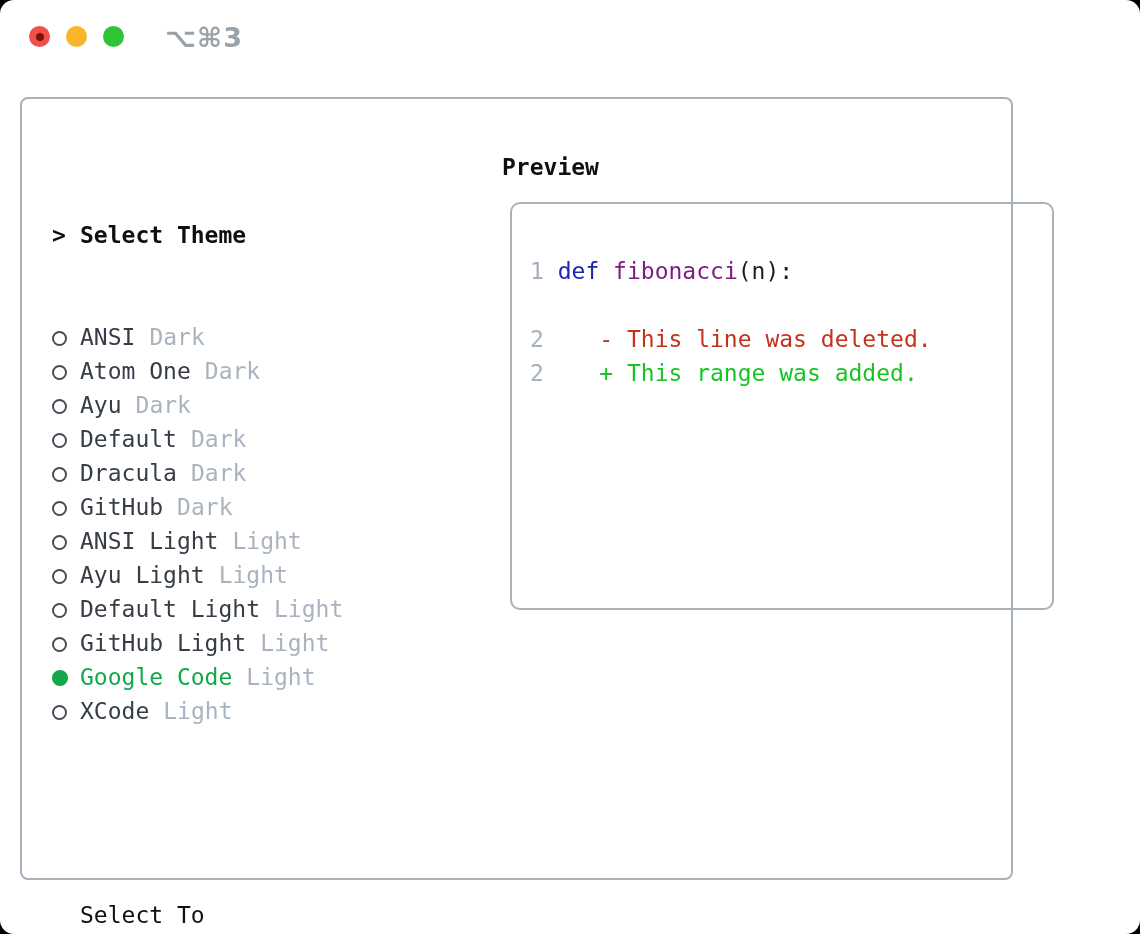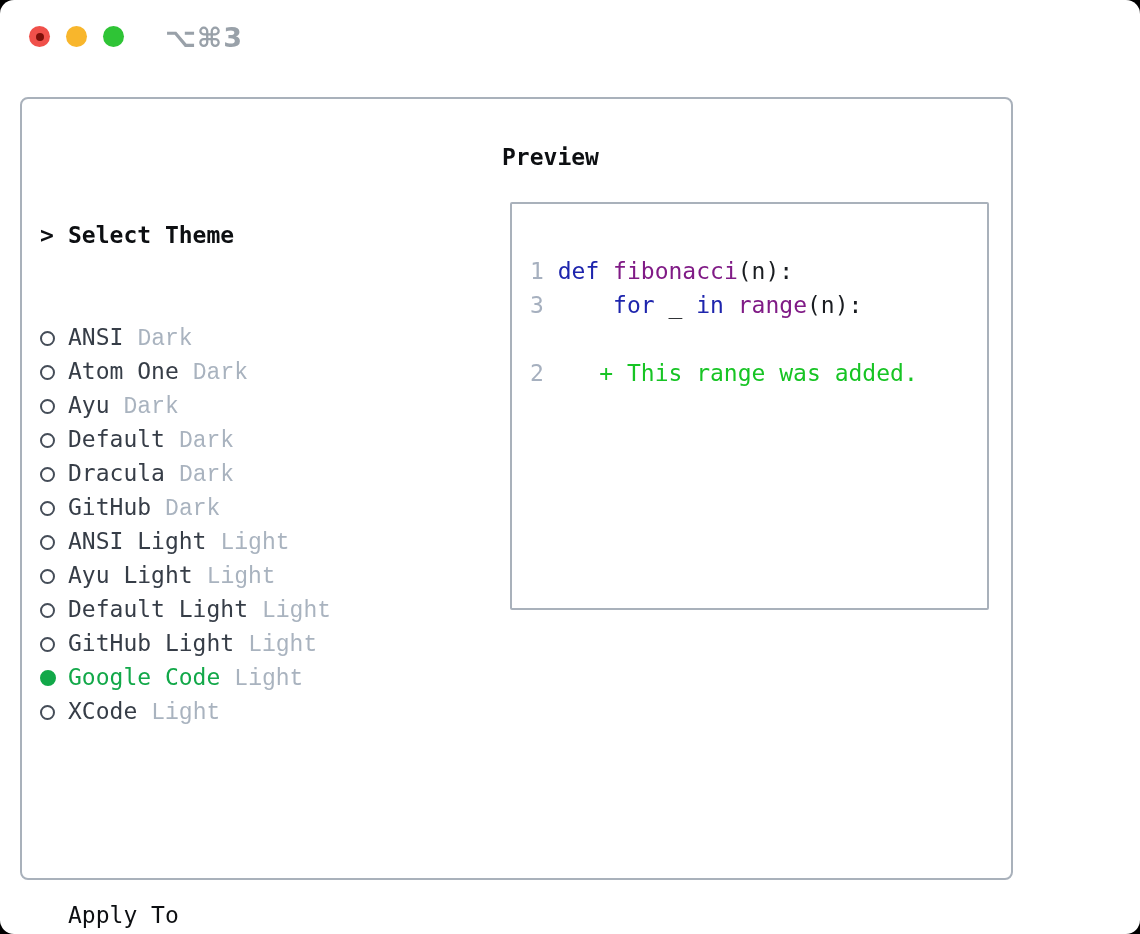--- a/index.html
+++ b/index.html
@@ -33,34 +33,34 @@
   .tl.yellow{background:var(--traffic-yellow);}
   .tl.green{background:var(--traffic-green);}
   .tl-dot{width:8px;height:8px;border-radius:50%;background:var(--traffic-red-dot);}
   .shortcut{margin-left:25px;font-family:"DejaVu Sans",sans-serif;font-size:27px;font-weight:600;color:var(--titlebar-text);line-height:21px;position:relative;top:1px;letter-spacing:1px;}
 
   
   .panel{position:absolute;left:20px;top:97px;width:993px;height:783px;box-sizing:border-box;border:2px solid var(--border);border-radius:8px;background:#fff;}
 
   
   .left-col{position:absolute;left:18px;top:51px;font-size:23px;line-height:34px;color:var(--text-dark);white-space:pre;}
-  .row{height:34px;}
+  .row{height:34px;margin-left:12px;}
   .marker{display:inline-block;width:28px;vertical-align:top;}
   .cursor{color:var(--heading);font-weight:bold;}
   .header-label{color:var(--heading);font-weight:bold;}
   .dot{display:inline-block;width:15px;height:15px;box-sizing:border-box;border:2px solid #454d58;border-radius:50%;position:relative;top:1px;}
   .dot.filled{background:var(--accent-green);border-color:var(--accent-green);width:16px;height:16px;}
   .name{color:var(--text-dark);}
   .selected .name{color:var(--accent-green);}
-  .variant{color:var(--muted);margin-left:14px;font-family:Liberation Mono, monospace;}
+  .variant{color:var(--muted);margin-left:14px;}
   .apply-label{color:var(--heading);}
 
   
-  .preview-title{position:absolute;left:480px;top:41px;font-size:23px;line-height:34px;font-weight:bold;color:var(--heading);}
-  .preview-box{position:absolute;left:488px;top:103px;width:479px;height:408px;box-sizing:border-box;border:2px solid var(--border);border-radius:2px;padding:50px 10px 0 18px;overflow:hidden;}
+  .preview-title{position:absolute;left:480px;top:51px;font-size:23px;line-height:34px;font-weight:bold;color:var(--heading);}
+  .preview-box{position:absolute;left:488px;top:103px;width:544px;height:408px;box-sizing:border-box;border:2px solid var(--border);border-radius:10px;padding:50px 10px 0 18px;overflow:hidden;}
   .cline{height:34px;line-height:34px;font-size:23px;white-space:pre;}
   .seg-num{color:var(--line-number);}
   .seg-kw{color:var(--code-keyword);}
   .seg-fn{color:var(--code-function);}
   .seg-lit{color:var(--code-literal);}
   .seg-plain{color:var(--code-plain);}
   .seg-ctx{color:var(--diff-context);}
   .seg-del{color:var(--diff-deleted);}
   .seg-add{color:var(--diff-added);}
 </style>
@@ -77,33 +77,33 @@
     <span class="tl green"></span>
     <span class="shortcut">⌥⌘3</span>
   </div>
 
   <div class="panel">
 
     <div class="left-col">
       <div class="row"><span class="marker cursor">&gt;</span><span class="header-label">Select Theme</span></div>
       <div id="theme-list"><div class="row"><span class="marker"><span class="dot"></span></span><span class="name">ANSI</span><span class="variant">Dark</span></div><div class="row"><span class="marker"><span class="dot"></span></span><span class="name">Atom One</span><span class="variant">Dark</span></div><div class="row"><span class="marker"><span class="dot"></span></span><span class="name">Ayu</span><span class="variant">Dark</span></div><div class="row"><span class="marker"><span class="dot"></span></span><span class="name">Default</span><span class="variant">Dark</span></div><div class="row"><span class="marker"><span class="dot"></span></span><span class="name">Dracula</span><span class="variant">Dark</span></div><div class="row"><span class="marker"><span class="dot"></span></span><span class="name">GitHub</span><span class="variant">Dark</span></div><div class="row"><span class="marker"><span class="dot"></span></span><span class="name">ANSI Light</span><span class="variant">Light</span></div><div class="row"><span class="marker"><span class="dot"></span></span><span class="name">Ayu Light</span><span class="variant">Light</span></div><div class="row"><span class="marker"><span class="dot"></span></span><span class="name">Default Light</span><span class="variant">Light</span></div><div class="row"><span class="marker"><span class="dot"></span></span><span class="name">GitHub Light</span><span class="variant">Light</span></div><div class="row selected"><span class="marker"><span class="dot filled"></span></span><span class="name">Google Code</span><span class="variant">Light</span></div><div class="row"><span class="marker"><span class="dot"></span></span><span class="name">XCode</span><span class="variant">Light</span></div></div>
       <div class="row"></div>
-      <div class="row"><span class="marker"></span><span class="apply-label">Apply To</span></div>
+      <div class="row"><span class="marker"></span><span class="apply-label">Select To</span></div>
       
       
       
     </div>
 
     <div class="preview-title">Preview</div>
 
     <div class="preview-box">
       <div id="code-block">
           <div class="cline"><span class="seg-num">1 </span><span class="seg-kw">def</span><span class="seg-plain"> </span><span class="seg-fn">fibonacci</span><span class="seg-plain">(n):</span></div>
-          <div class="cline"><span class="seg-num">3 </span><span class="seg-plain">    </span><span class="seg-kw">for</span><span class="seg-plain"> _ </span><span class="seg-kw">in</span><span class="seg-plain"> </span><span class="seg-fn">range</span><span class="seg-plain">(n):</span></div>
         </div>
       <div class="cline"></div>
       <div id="diff-block">
+          <div class="cline"><span class="seg-num">2</span><span class="seg-del">    - This line was deleted.</span></div>
           <div class="cline"><span class="seg-num">2</span><span class="seg-add">    + This range was added.</span></div>
         </div>
     </div>
 
   </div>
 </div>
 
 </body></html>

